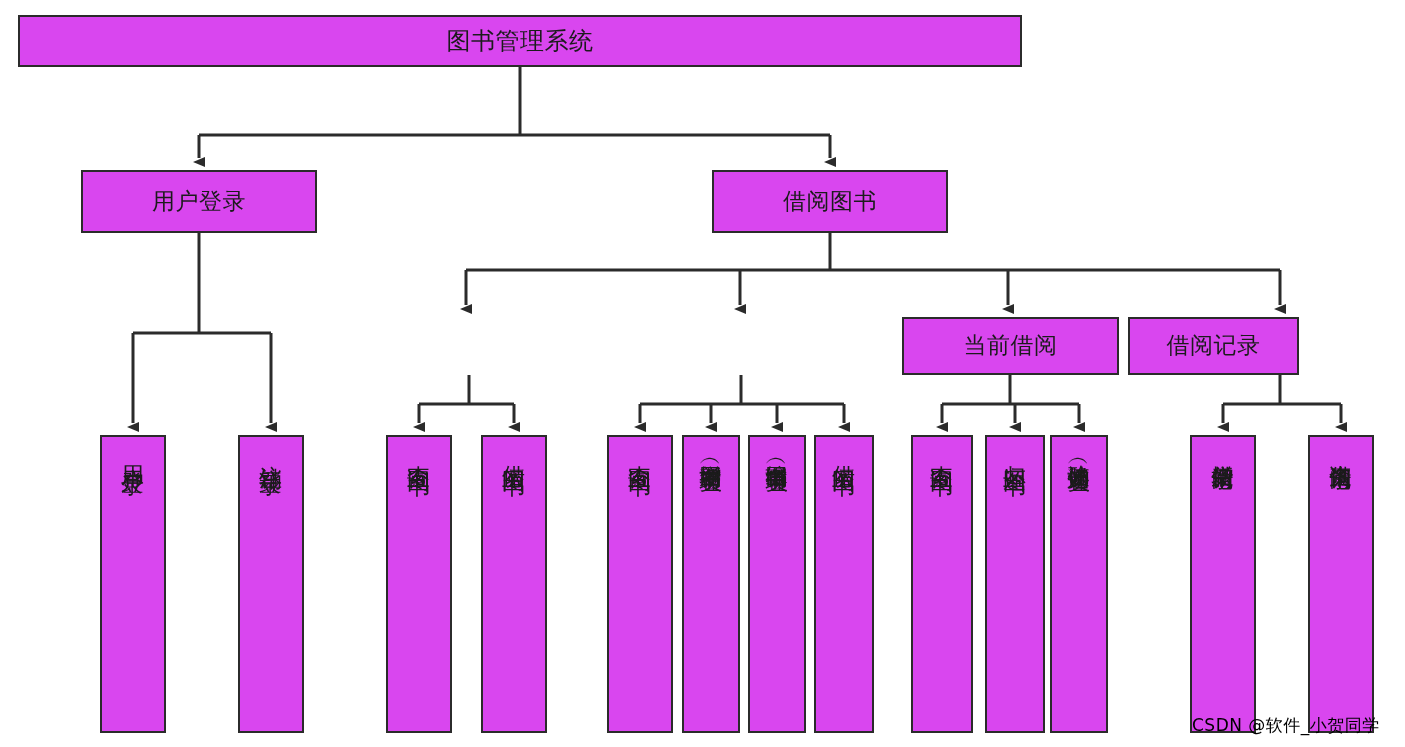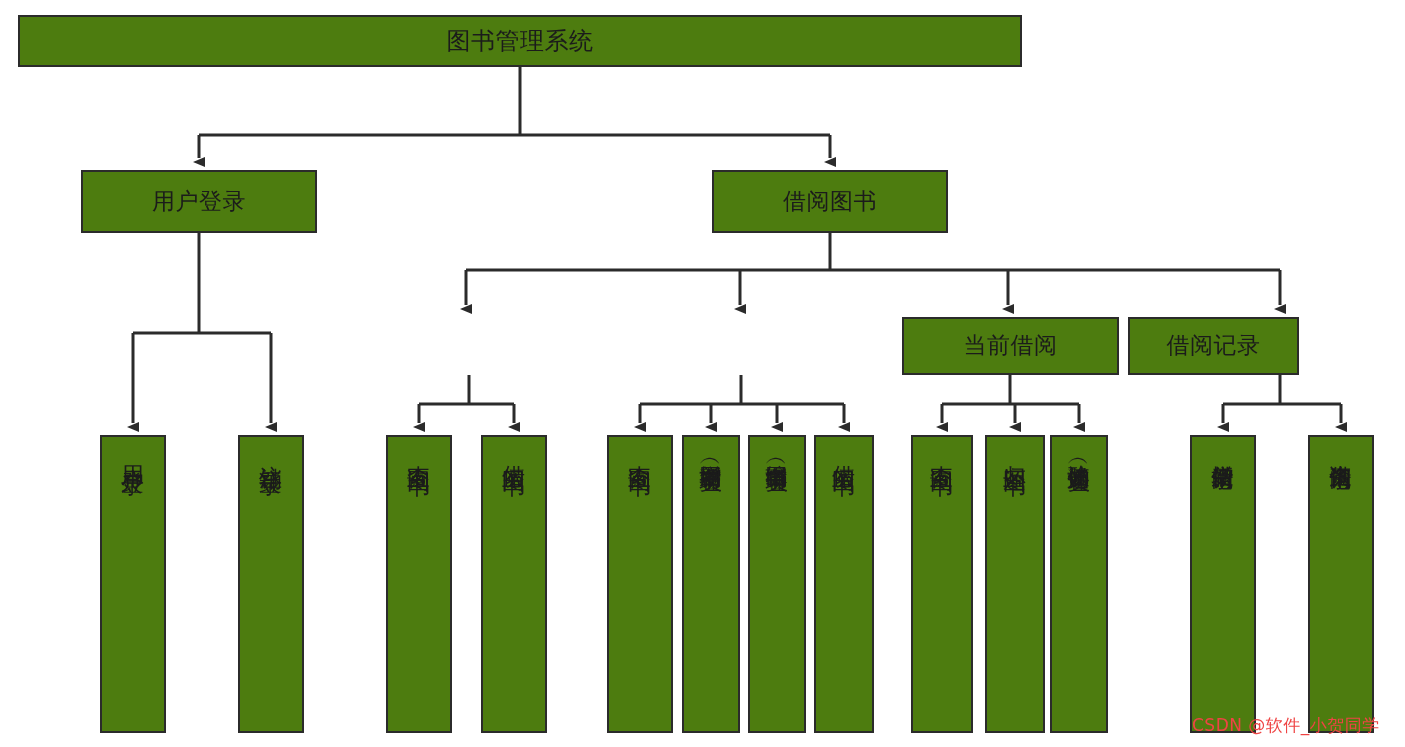--- a/index.html
+++ b/index.html
@@ -22,21 +22,21 @@
     position: absolute;
     left: 0;
     top: 0;
     width: 1405px;
     height: 747px;
     pointer-events: none;
   }
   .node {
     position: absolute;
     box-sizing: border-box;
-    background: #4d7c0f;
+    background: #d946ef;
     border: 2px solid #2b2b2b;
     display: flex;
     align-items: center;
     justify-content: center;
     color: #1b1b1b;
   }
   .node-label {
     display: block;
     text-align: center;
     line-height: 1.18;
@@ -64,21 +64,21 @@
     letter-spacing: 3px;
     white-space: nowrap;
   }
   .node.vert.tall-text .node-label {
     font-size: 22px;
     letter-spacing: 1px;
   }
   .watermark {
     position: absolute;
     font-size: 17px;
-    color: #ef4444;
+    color: #000000;
     white-space: nowrap;
     letter-spacing: 0.5px;
   }
 </style>
 </head>
 <body>
 
 <div id="diagram-root">
 
   <svg id="edges-layer" viewBox="0 0 1405 747" width="1405" height="747" xmlns="http://www.w3.org/2000/svg">

